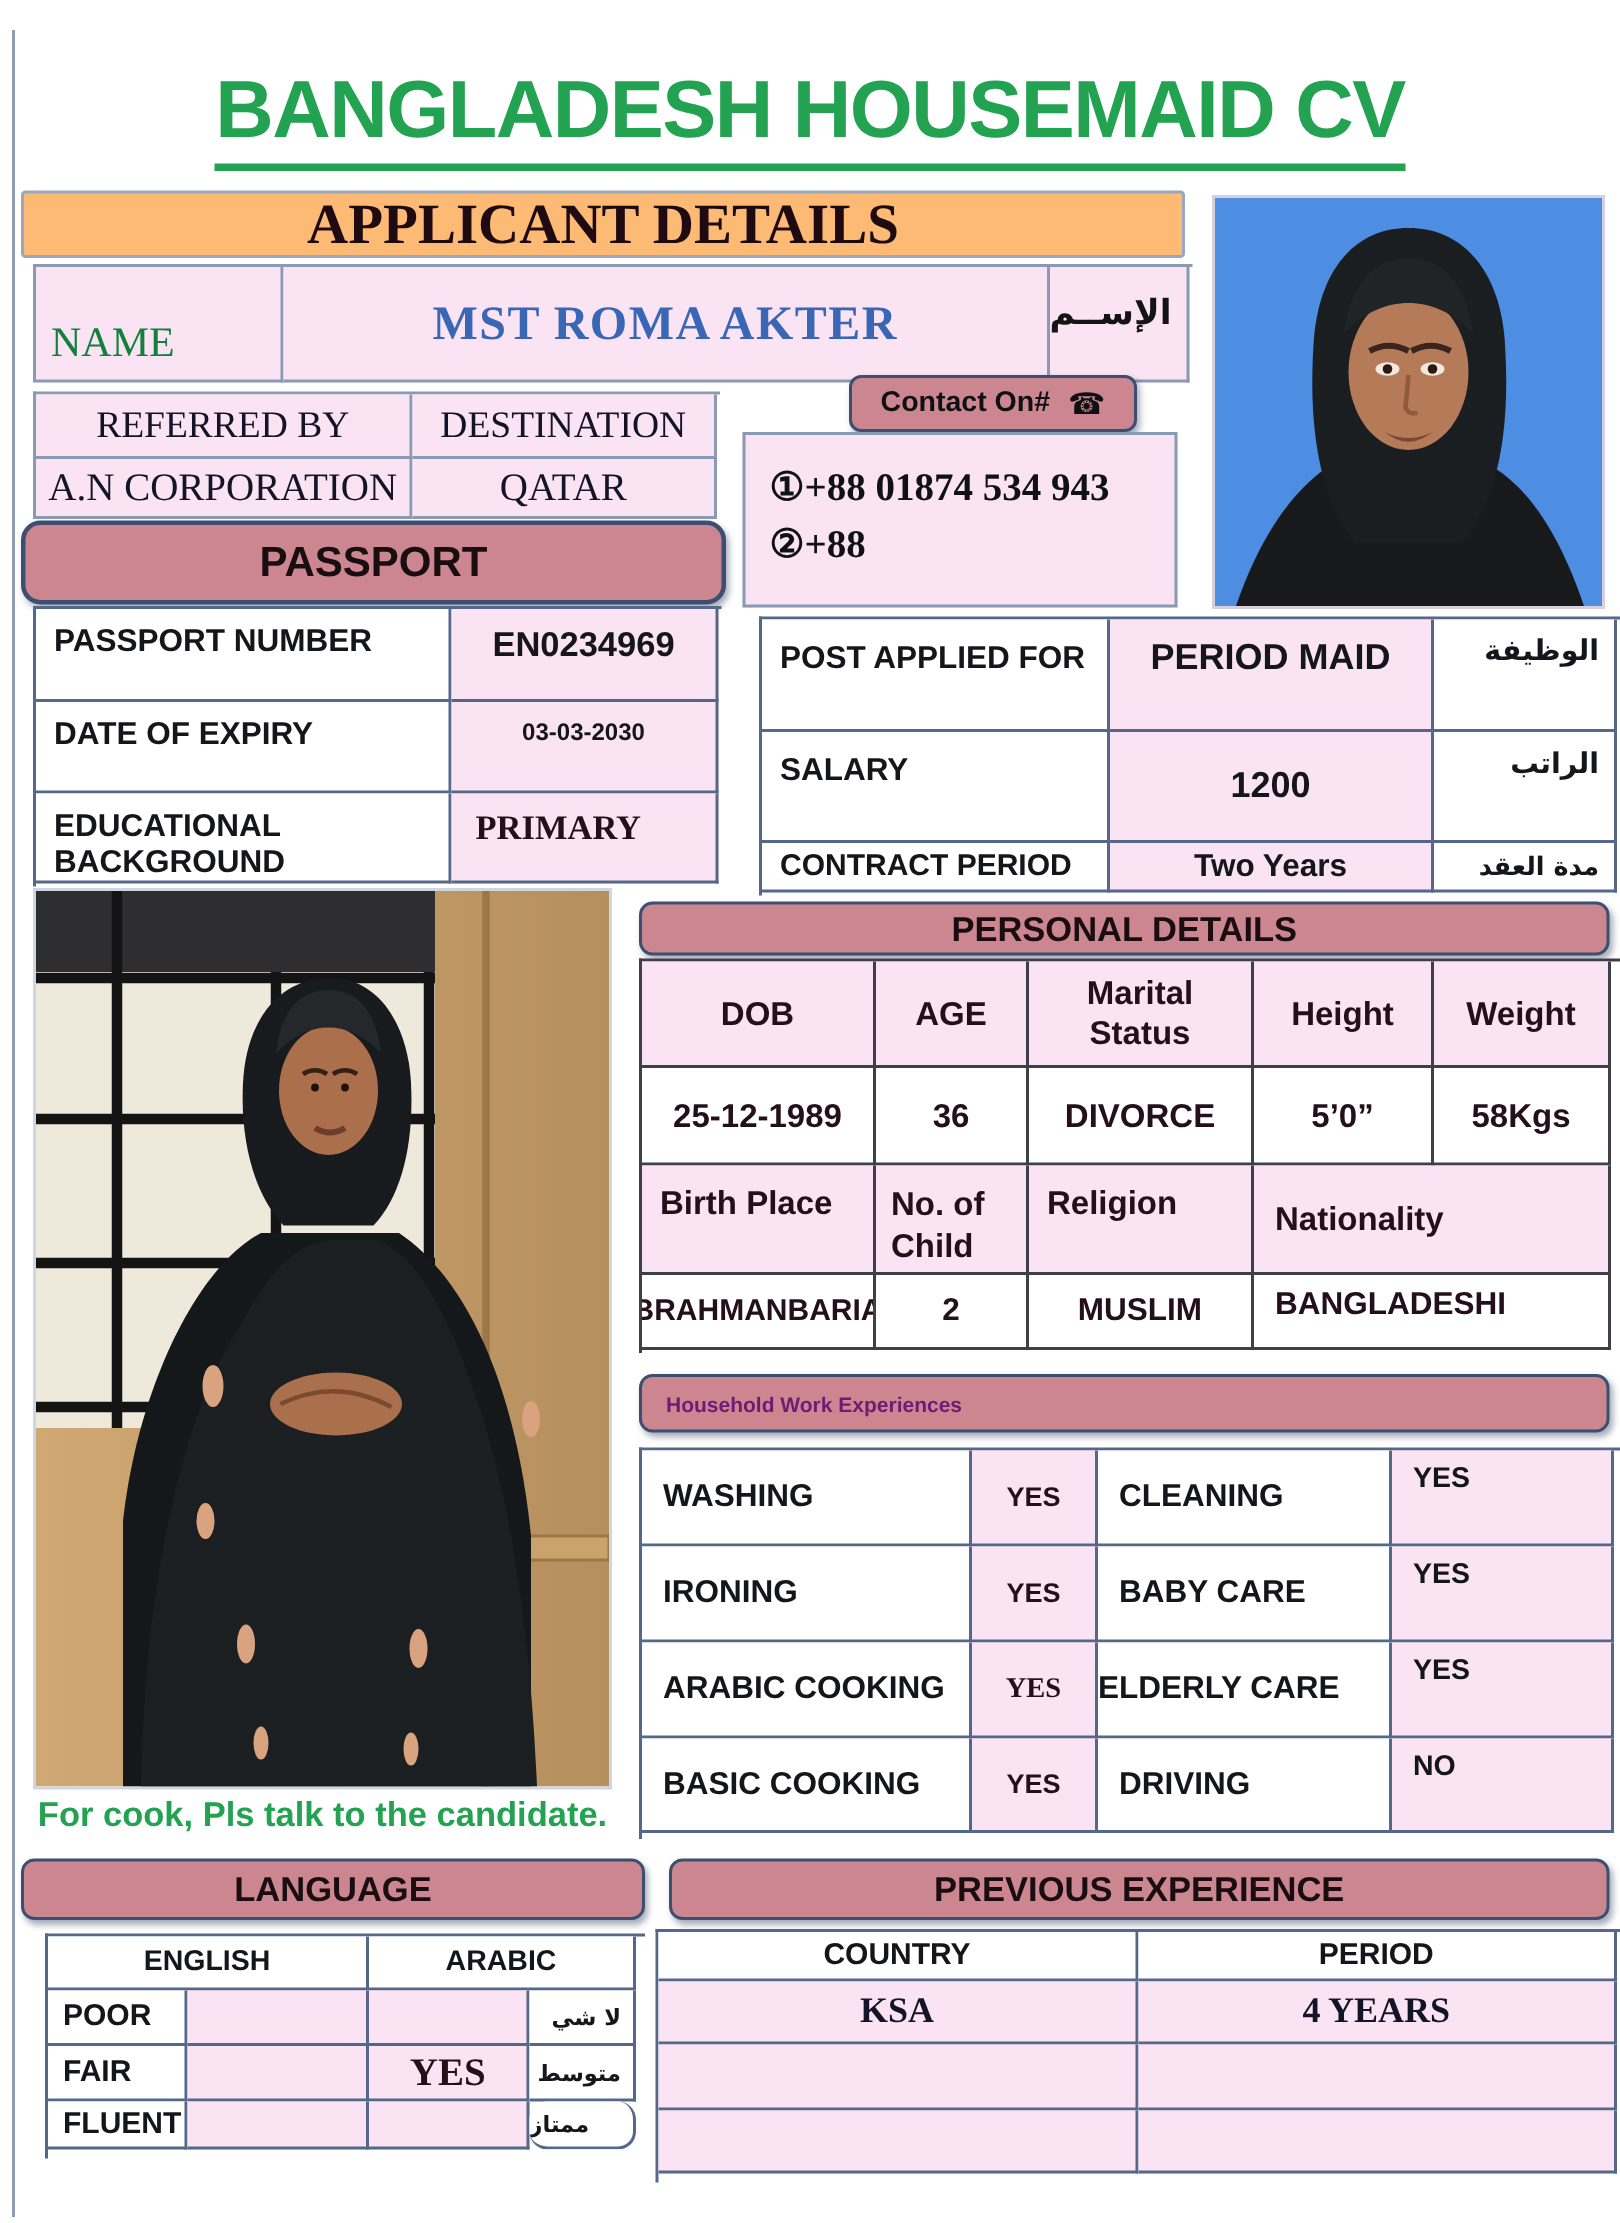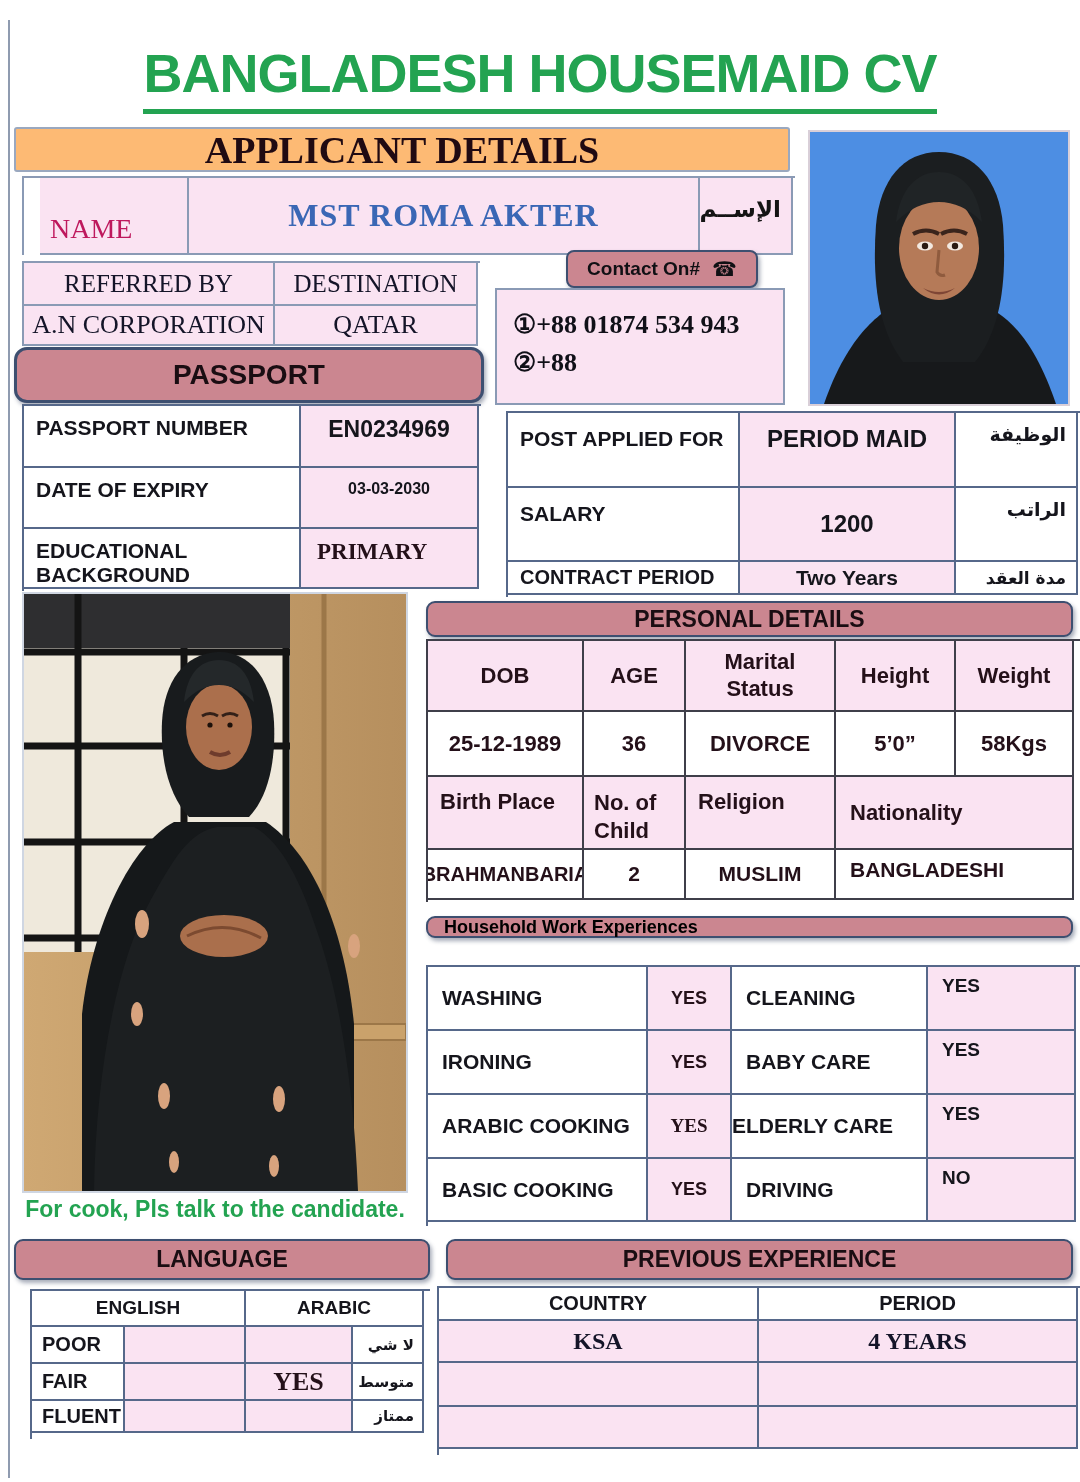--- a/index.html
+++ b/index.html
@@ -30,21 +30,21 @@
 
   <div class="abs" style="left:0;top:42px;width:1080px;display:flex;justify-content:center;">
     <div class="title">BANGLADESH HOUSEMAID CV</div>
   </div>
 
   <div class="abs serif" style="left:14px;top:127px;width:776px;height:45px;background:#fdba74;border:2px solid #9aa8bf;border-radius:3px;display:flex;align-items:center;justify-content:center;font-size:38px;font-weight:bold;color:#200a12;">
     <span>APPLICANT DETAILS</span>
   </div>
 
   <div class="abs t" style="left:22px;top:176px;width:773px;height:79px;grid-template-columns:165px 511px 93px;--bc:#8a9ab5;">
-    <div class="pink serif" style="align-items:flex-end;padding:0 0 8px 10px;font-size:28px;color:#be185d;margin-left:16px;">
+    <div class="pink serif" style="align-items:flex-end;padding:0 0 8px 10px;font-size:28px;color:#15803d;">
       <span>NAME</span>
     </div>
     <div class="pink cc serif" style="font-size:32px;font-weight:bold;color:#3a67b5;letter-spacing:1px;">
       <span>MST ROMA AKTER</span>
     </div>
     <div class="pink arabic" style="justify-content:flex-start;align-items:flex-start;padding:18px 10px 0 0;font-size:23px;font-weight:bold;color:#141414;">
       <span>الإســم</span>
     </div>
   </div>
 
@@ -200,21 +200,21 @@
         <span>2</span>
       </div>
     <div class="white cc" style="font-size:21px;">
         <span>MUSLIM</span>
       </div>
     <div class="white" style="grid-column:span 2;align-items:flex-start;padding:8px 0 0 14px;font-size:21px;">
         <span>BANGLADESHI</span>
       </div>
   </div>
 
-  <div class="abs bar" style="left:426px;top:916px;width:647px;height:22px;border-width:2.5px;justify-content:flex-start;padding-left:16px;font-size:18px;color:#000000;">
+  <div class="abs bar" style="left:426px;top:916px;width:647px;height:39px;border-width:2.5px;justify-content:flex-start;padding-left:16px;font-size:14px;color:#701a75;">
     <span>Household Work Experiences</span>
   </div>
 
   <div class="abs t" style="left:426px;top:965px;width:654px;height:261px;grid-template-columns:220px 84px 196px 148px;grid-template-rows:64px 64px 64px 63px;--bc:#56688a;font-weight:bold;">
     <div class="white" style="padding-left:14px;font-size:21px;">
         <span>WASHING</span>
       </div>
     <div class="pink cc" style="font-size:18px;color:#241019;">
         <span>YES</span>
       </div>
@@ -352,21 +352,21 @@
 
     <div class="white" style="padding-left:10px;font-size:20px;font-weight:600;">
         <span>FLUENT</span>
       </div>
     <div class="pink cc">
         <span></span>
       </div>
     <div class="pink cc">
         <span></span>
       </div>
-    <div class="white arabic" style="justify-content:flex-start;padding-right:8px;font-size:15px;font-weight:bold;">
+    <div class="white arabic" style="justify-content:flex-end;padding-right:8px;font-size:15px;font-weight:bold;border-radius:12px;">
         <span>ممتاز</span>
       </div>
   </div>
 
   <div class="abs bar" style="left:446px;top:1239px;width:627px;height:41px;border-width:2.5px;font-size:23px;color:#1a0d12;">
     <span>PREVIOUS EXPERIENCE</span>
   </div>
 
   <div class="abs t" style="left:437px;top:1286px;width:643px;height:169px;grid-template-columns:320px 319px;grid-template-rows:33px 42px 44px 42px;--bc:#56688a;">
     <div class="white cc" style="font-size:20px;font-weight:600;">

